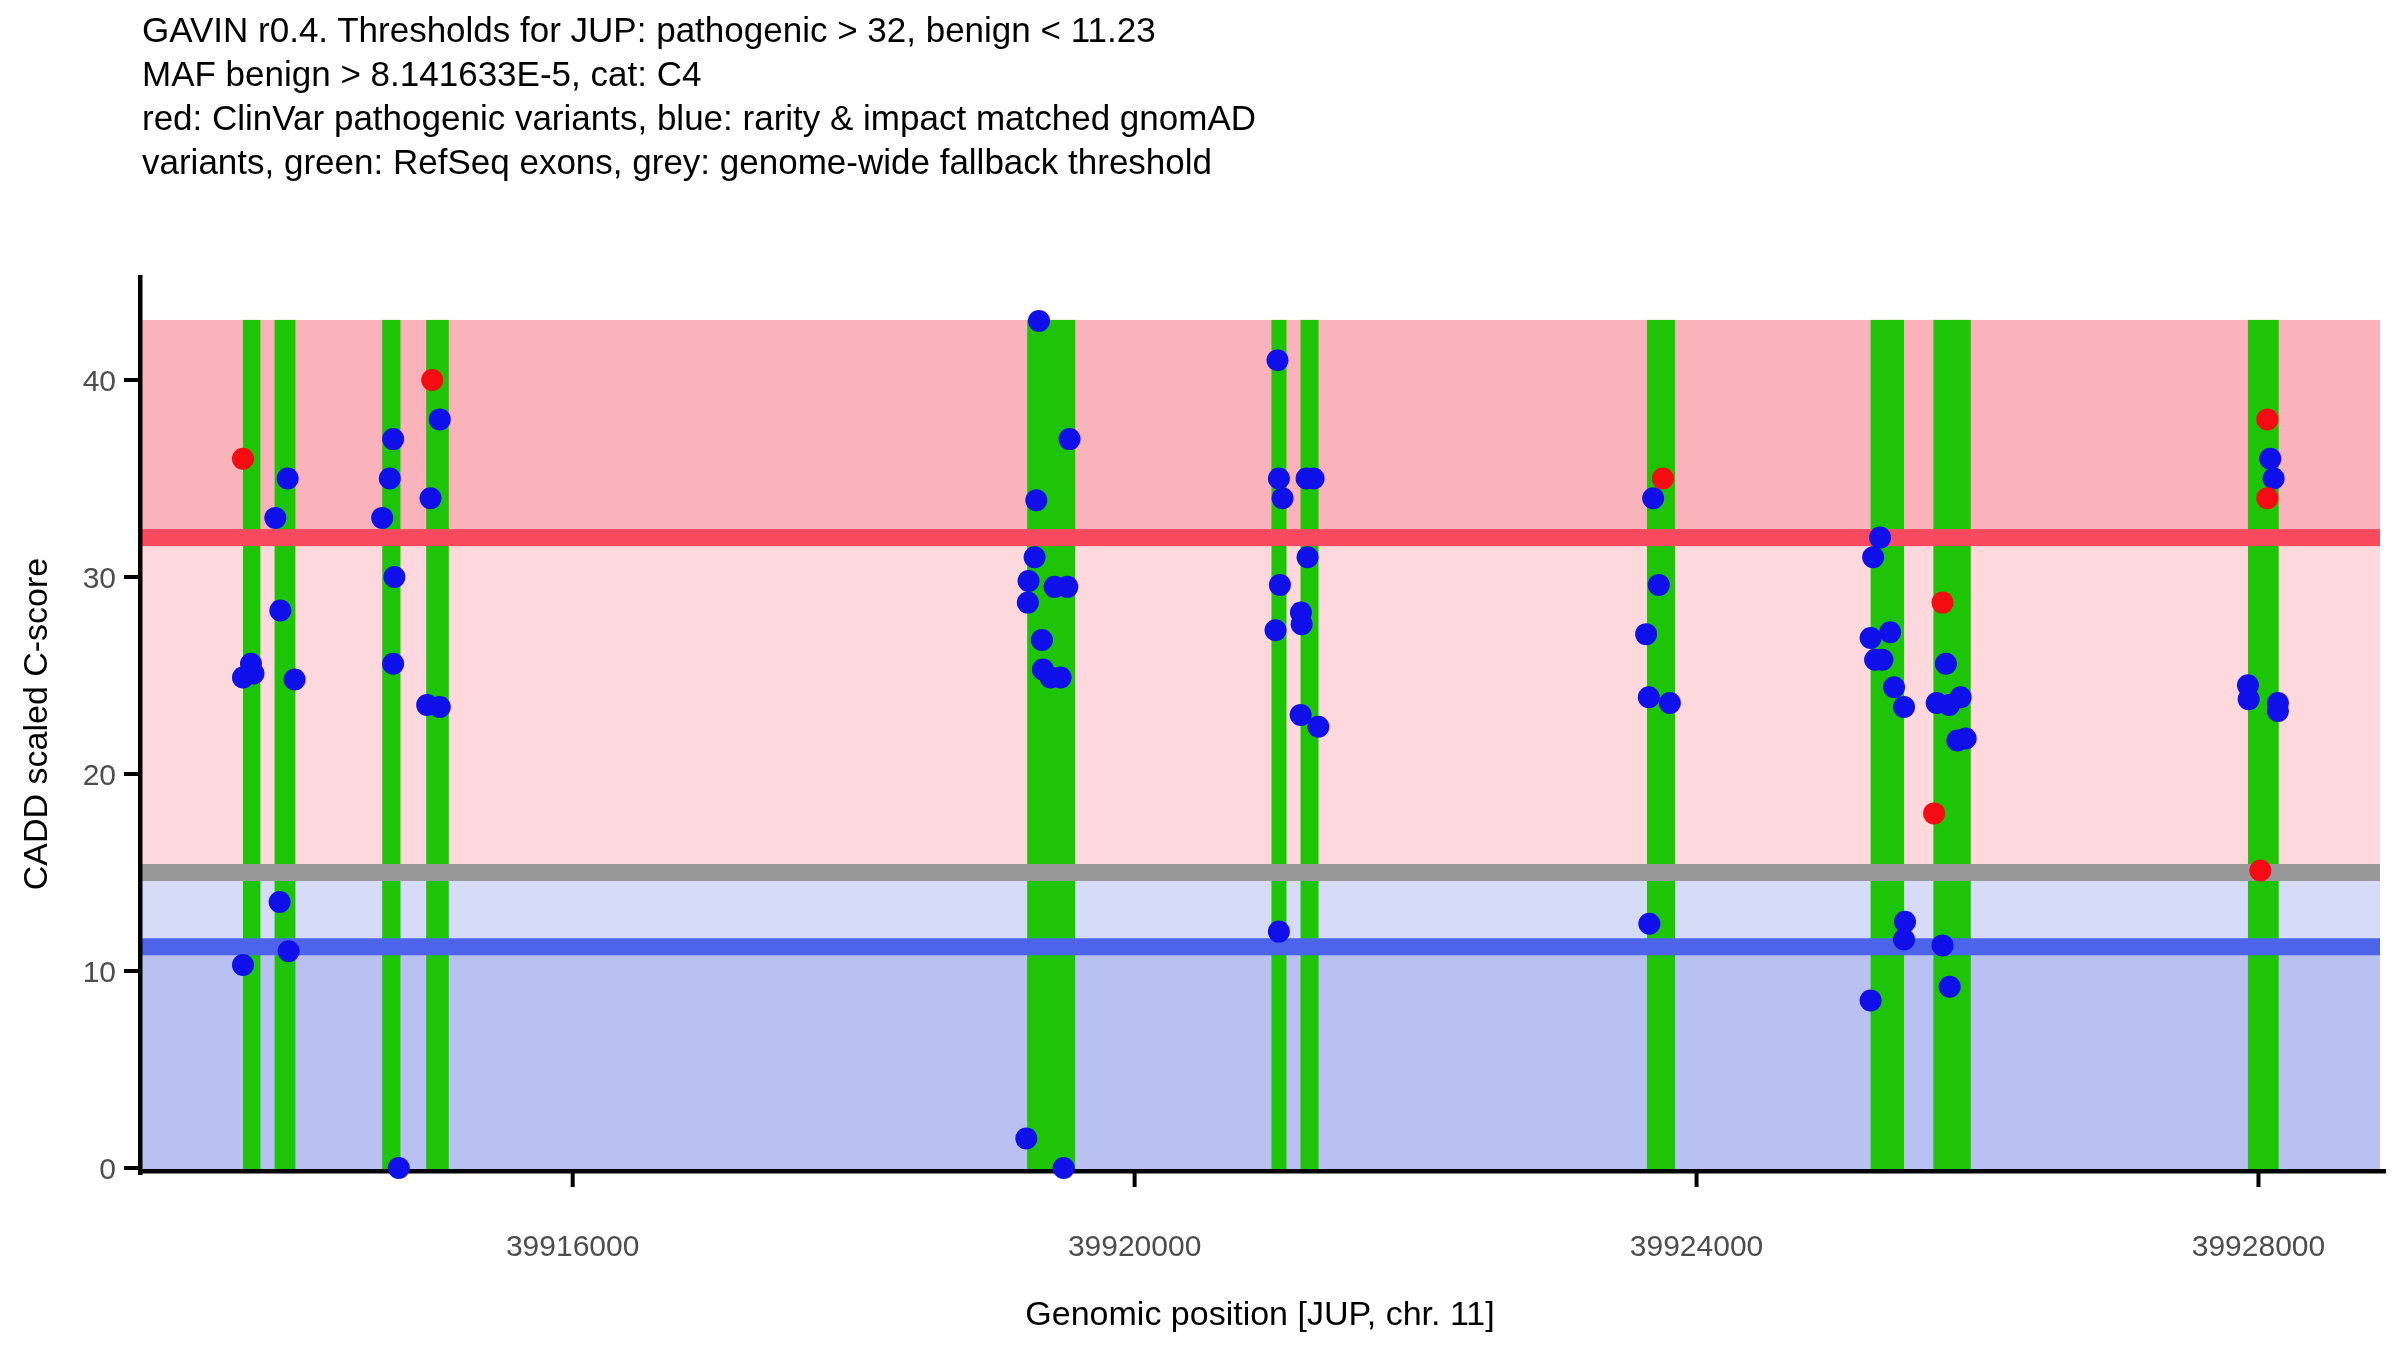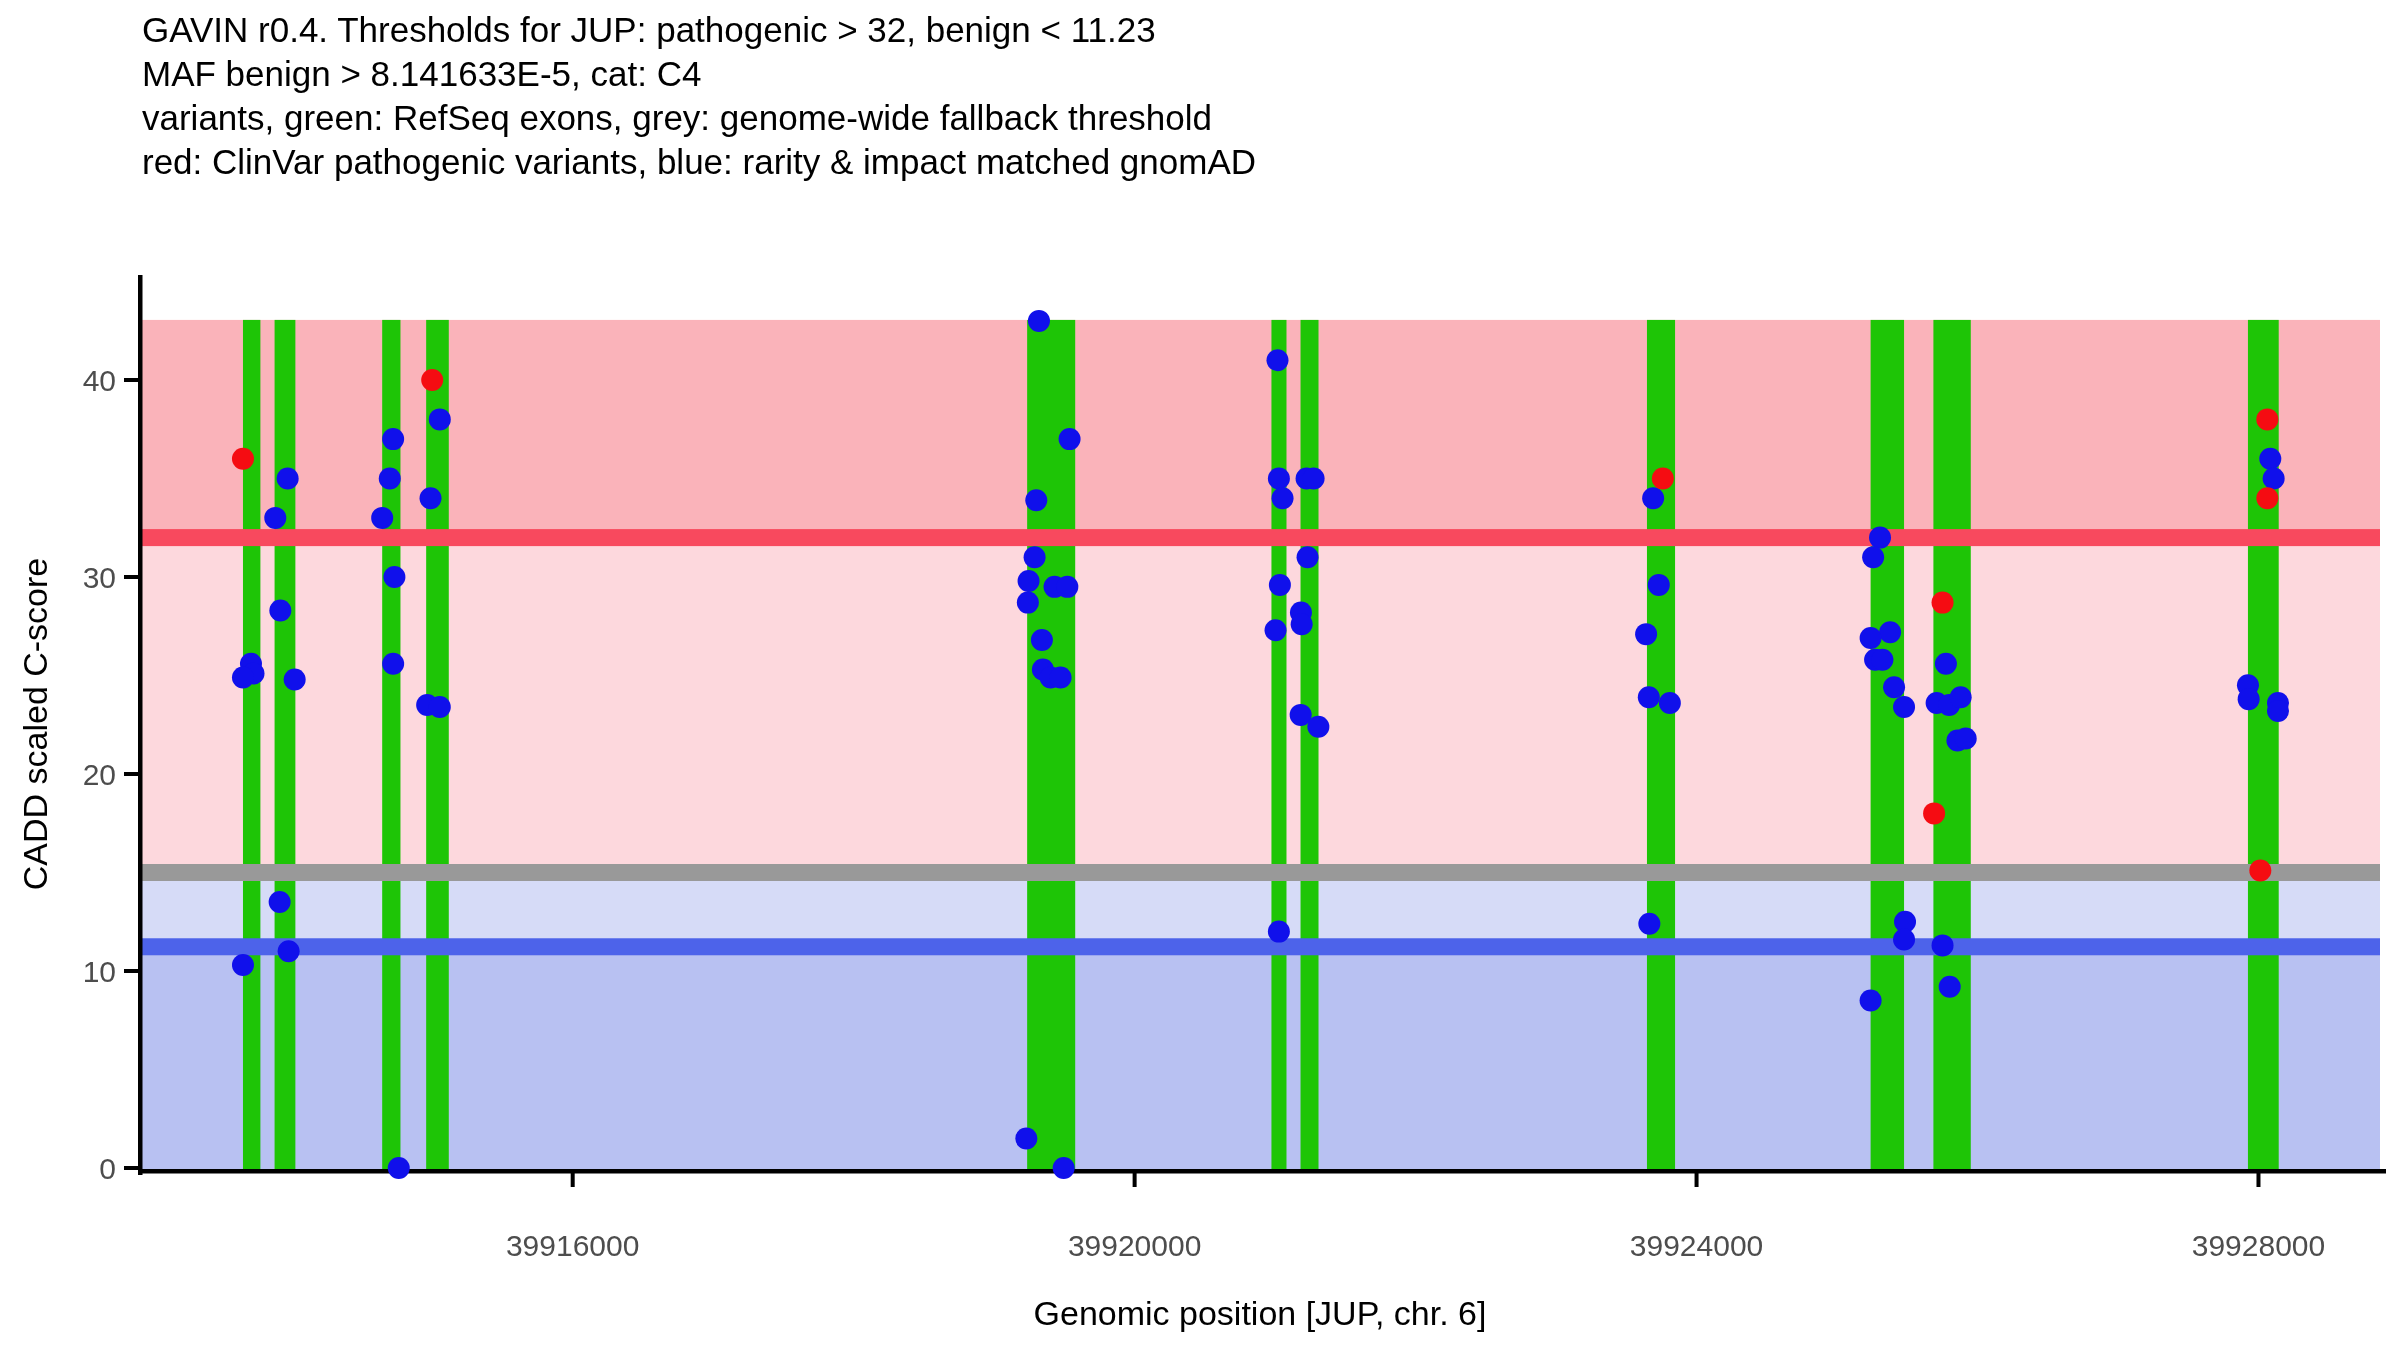--- a/index.html
+++ b/index.html
@@ -22,26 +22,26 @@
   .tick-label{fill:#4d4d4d;font-size:30px;font-family:"Liberation Sans",sans-serif;}
 </style>
 </head>
 <body>
 
 <div id="stage">
 
   <div id="title-block">
     <div class="title-line">GAVIN r0.4. Thresholds for JUP: pathogenic &gt; 32, benign &lt; 11.23</div>
     <div class="title-line">MAF benign &gt; 8.141633E-5, cat: C4</div>
+    <div class="title-line">red: ClinVar pathogenic variants, blue: rarity &amp; impact matched gnomAD</div>
     <div class="title-line">variants, green: RefSeq exons, grey: genome-wide fallback threshold</div>
-    <div class="title-line">red: ClinVar pathogenic variants, blue: rarity &amp; impact matched gnomAD</div>
   </div>
 
   <div id="y-axis-label">CADD scaled C-score</div>
-  <div id="x-axis-label">Genomic position [JUP, chr. 6]</div>
+  <div id="x-axis-label">Genomic position [JUP, chr. 11]</div>
 
   <svg id="chart-svg" width="2400" height="1350" viewBox="0 0 2400 1350">
       <rect x="140" width="2240" y="319.9150000000001" height="217.68499999999995" fill="#FAB3BA"></rect>
       <rect x="140" width="2240" y="537.6" height="334.9" fill="#FDD8DD"></rect>
       <rect x="140" width="2240" y="872.5" height="74.269" fill="#D6DBF7"></rect>
       <rect x="140" width="2240" y="946.769" height="222.231" fill="#B8C1F2"></rect>
       <rect x="242.97397303229855" width="17.419880840388828" y="319.9150000000001" height="849.0849999999999" fill="#1EC506"></rect>
       <rect x="274.5826277830041" width="20.791470680464045" y="319.9150000000001" height="849.0849999999999" fill="#1EC506"></rect>
       <rect x="382.1925368454061" width="18.26277830040766" y="319.9150000000001" height="849.0849999999999" fill="#1EC506"></rect>
       <rect x="426.1636876763876" width="22.61774851050484" y="319.9150000000001" height="849.0849999999999" fill="#1EC506"></rect>

